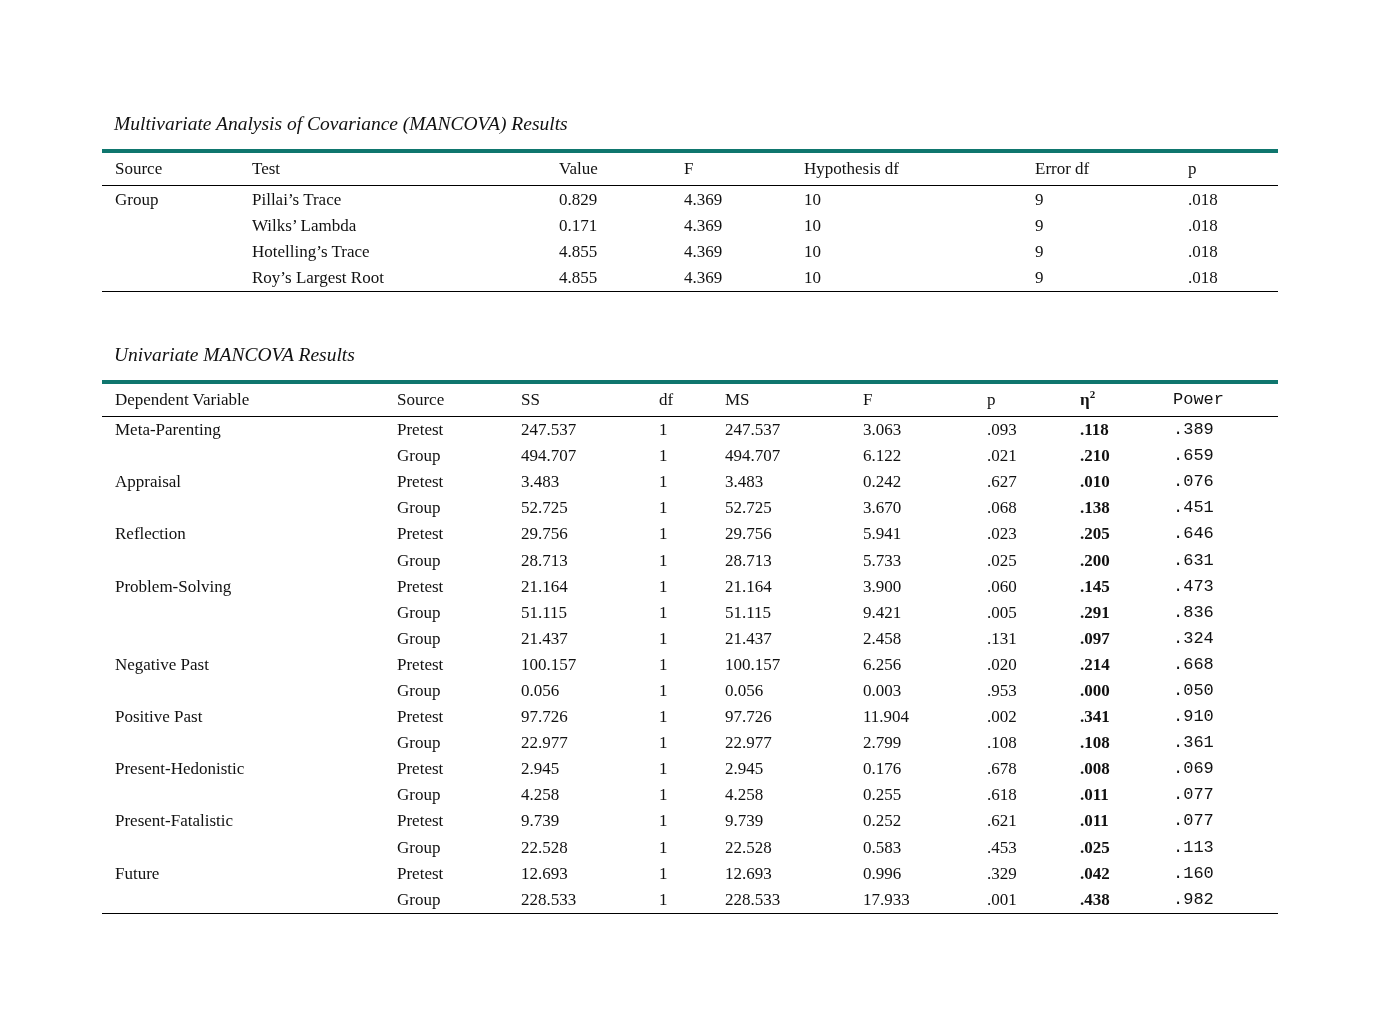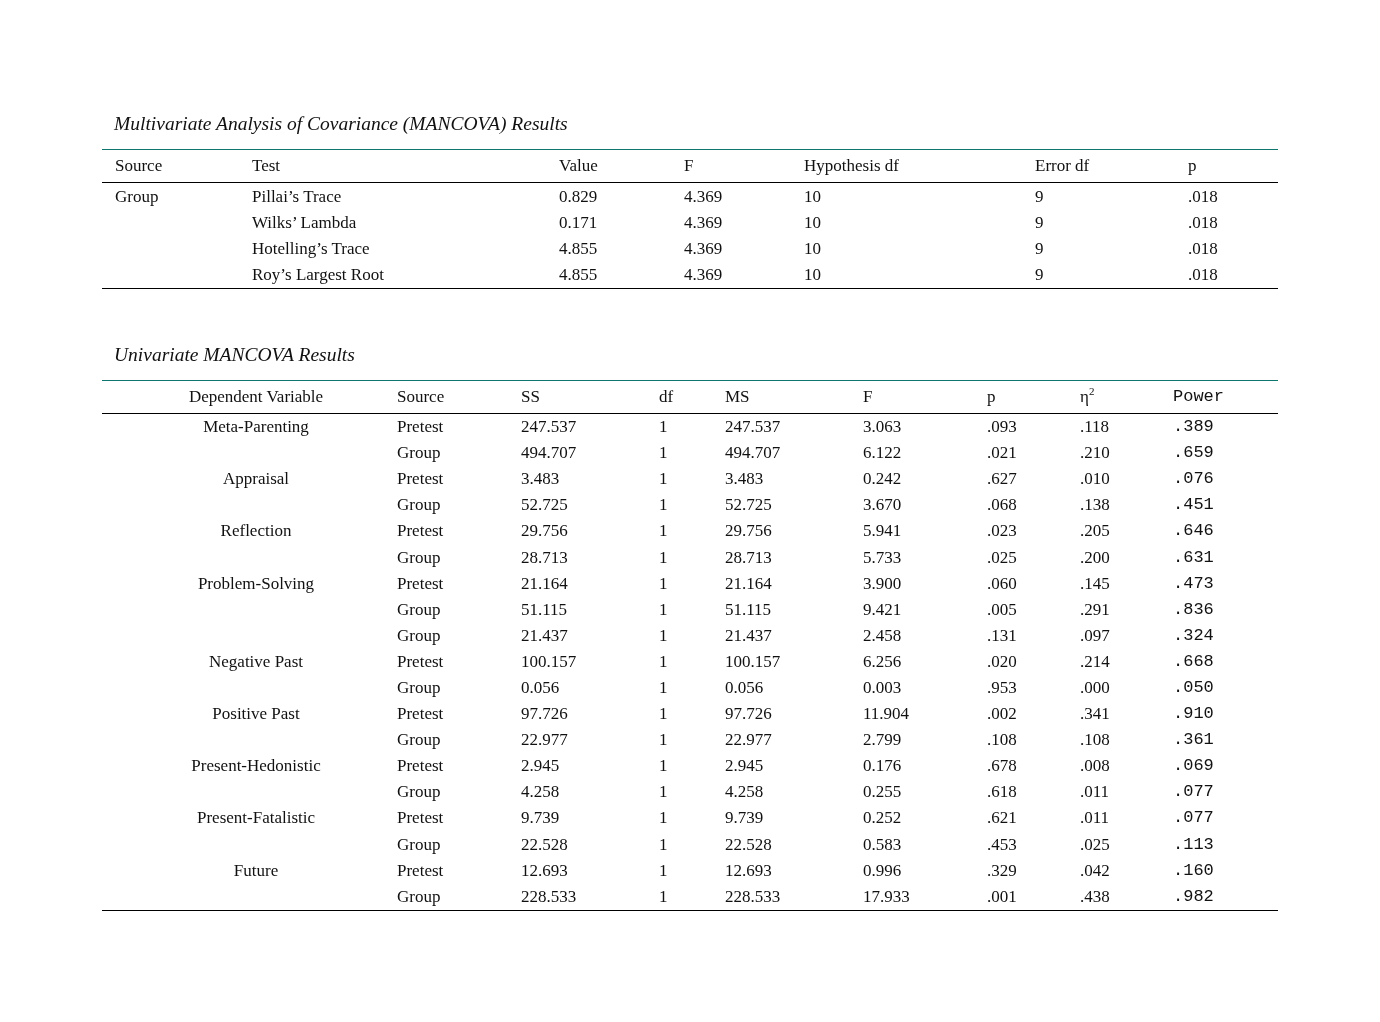--- a/index.html
+++ b/index.html
@@ -37,21 +37,21 @@
     table.apa th, table.apa td {
       font-weight: normal;
       text-align: left;
       padding: 0;
       white-space: nowrap;
       font-size: 17px;
       line-height: 26px;
       vertical-align: middle;
     }
     table.apa thead tr {
-      border-top: 1px solid #0f766e;
+      border-top: 4px solid #0f766e;
       border-bottom: 1px solid #000;
     }
     table.apa tbody tr:last-child {
       border-bottom: 1px solid #000;
     }
 
     
     #t1 { top: 149px; }
     #t1 thead th { height: 26px; line-height: 32px; vertical-align: bottom; }
     #t1 tbody td { height: 26px; }
@@ -61,28 +61,28 @@
     #t1 th:nth-child(3), #t1 td:nth-child(3) { width: 125px; }
     #t1 th:nth-child(4), #t1 td:nth-child(4) { width: 120px; }
     #t1 th:nth-child(5), #t1 td:nth-child(5) { width: 231px; }
     #t1 th:nth-child(6), #t1 td:nth-child(6) { width: 153px; }
     #t1 th:nth-child(7), #t1 td:nth-child(7) { width: auto; }
 
     
     #t2 { top: 380px; }
     #t2 thead th { height: 26px; line-height: 32px; vertical-align: bottom; }
     #t2 tbody td { height: 26.1px; line-height: 26px; }
-    #t2 th:nth-child(1), #t2 td:nth-child(1) { width: 282px; padding-left: 13px; text-align: center; }
+    #t2 th:nth-child(1), #t2 td:nth-child(1) { width: 282px; padding-left: 13px; }
     #t2 th:nth-child(2), #t2 td:nth-child(2) { width: 124px; }
     #t2 th:nth-child(3), #t2 td:nth-child(3) { width: 138px; }
     #t2 th:nth-child(4), #t2 td:nth-child(4) { width: 66px; }
     #t2 th:nth-child(5), #t2 td:nth-child(5) { width: 138px; }
     #t2 th:nth-child(6), #t2 td:nth-child(6) { width: 124px; }
     #t2 th:nth-child(7), #t2 td:nth-child(7) { width: 93px; }
-    #t2 th:nth-child(8), #t2 td:nth-child(8) { width: 93px; }
+    #t2 th:nth-child(8), #t2 td:nth-child(8) { width: 93px; font-weight: bold; }
     #t2 th:nth-child(9), #t2 td:nth-child(9) { width: auto; font-family: Liberation Mono, monospace; }
     .sup { font-size: 11px; vertical-align: super; line-height: 0; }
   </style>
 </head>
 <body>
 
 <h2 id="cap1" class="caption">Multivariate Analysis of Covariance (MANCOVA) Results</h2>
 
 <table id="t1" class="apa">
   <thead>

